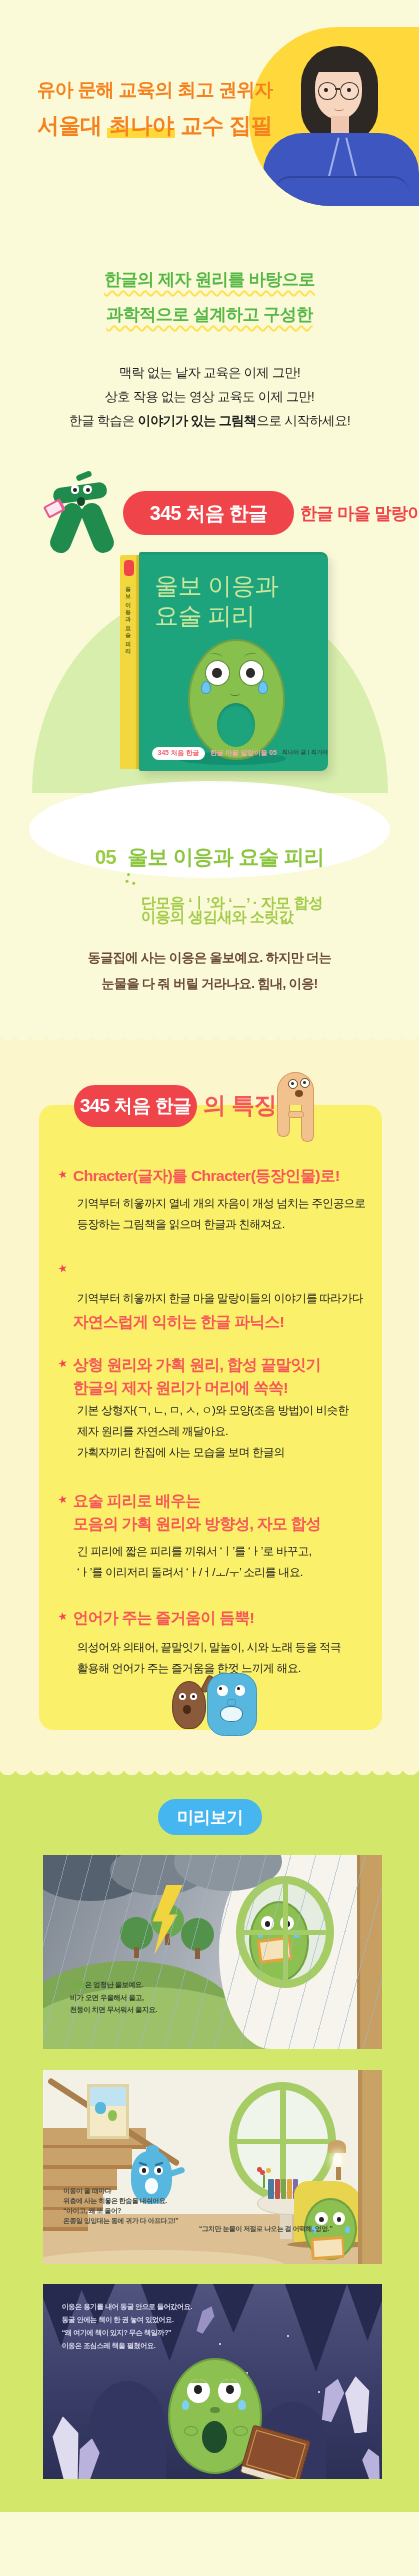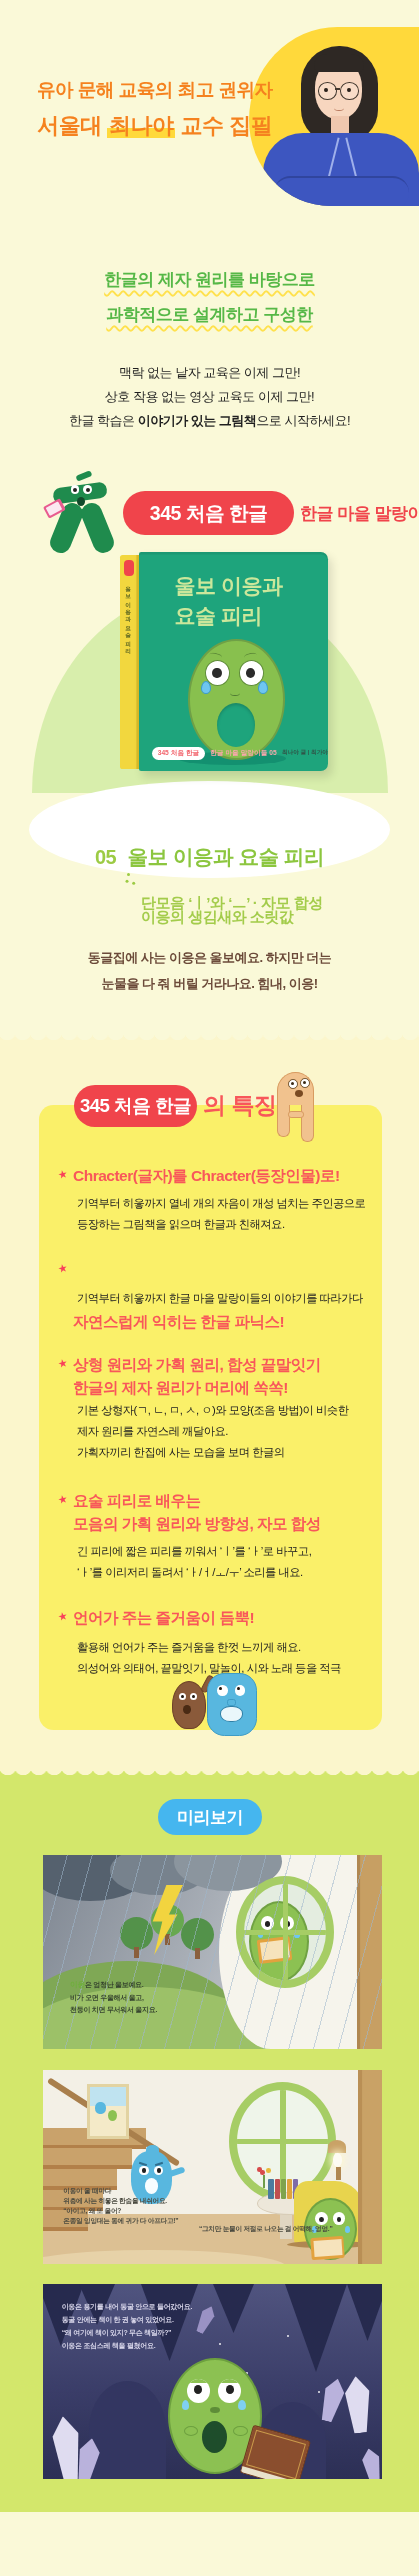--- a/index.html
+++ b/index.html
@@ -57,21 +57,21 @@
 
   
   .dome{position:absolute;left:32px;top:587px;width:356px;height:206px;background:#D8EEAC;border-radius:50% 50% 0 0 / 100% 100% 0 0;}
   .floor{position:absolute;left:29px;top:781px;width:361px;height:97px;background:#FFFFFF;border-radius:50%;}
   .book{position:absolute;left:120px;top:552px;width:207px;height:219px;}
   .spine{position:absolute;left:0;top:2.6px;width:18.6px;height:214px;background:#F2D73E;border-radius:2.6px 0 0 2.6px;box-shadow:inset -2.6px 0 0 #D9BC29;}
   .spine-badge{position:absolute;left:3.6px;top:5.2px;width:10.3px;height:16.5px;background:#F0444B;border-radius:4.1px;}
   .spine-text{position:absolute;left:4.6px;top:27px;writing-mode:vertical-rl;font-size:5.7px;font-weight:700;color:#55601F;letter-spacing:1px;}
   .cover{position:absolute;left:18.6px;top:0;width:189px;height:219px;background:#1EA47C;border-radius:2.1px 7.2px 7.2px 2.1px;overflow:hidden;
          box-shadow:inset 0 2.6px 0 rgba(0,0,0,.07), 3.1px 5.2px 9.3px rgba(0,0,0,.12);}
-  .cover-title{position:absolute;left:36px;top:18.6px;font-size:21px;font-weight:700;color:#CBE79B;line-height:30px;letter-spacing:-0.5px;}
+  .cover-title{position:absolute;left:16px;top:18.6px;font-size:24px;font-weight:400;color:#CBE79B;line-height:30px;letter-spacing:-0.5px;}
   .char-shadow{position:absolute;left:39px;top:200px;width:108px;height:13.4px;background:#139070;border-radius:50%;}
   .cover-char{position:absolute;left:49px;top:87px;width:93px;height:117px;background:#88C04E;border:2.6px solid #6FA046;border-radius:50%;}
   .cc-hole{position:absolute;left:27px;top:62px;width:38px;height:44px;background:#1EA47C;border-radius:50%;box-shadow:inset 0 2.1px 3.1px rgba(0,0,0,.18);}
   .cc-eye{position:absolute;width:23px;height:24px;background:#fff;border-radius:50%;border:1px solid #5E8C38;}
   .cc-eye::after{content:"";position:absolute;width:9.3px;height:9.8px;background:#2B2B2B;border-radius:50%;left:6.2px;top:7.2px;}
   .cc-e1{left:15.5px;top:18.6px}.cc-e2{left:49px;top:18.6px}
   .cc-brow{position:absolute;width:13.4px;height:5.2px;border-top:1.5px solid #5E8C38;border-radius:50%;}
   .cc-b1{left:19.6px;top:12.4px;transform:rotate(12deg)}.cc-b2{left:54px;top:12.4px;transform:rotate(-12deg)}
   .cc-tear{position:absolute;width:8.2px;height:11.3px;background:#6EC6F0;border-radius:50% 50% 50% 50%/60% 60% 40% 40%;border:1px solid #3E9CD0;}
   .cc-t1{left:11.3px;top:40px}.cc-t2{left:68px;top:40px}
@@ -406,22 +406,22 @@
   <div class="feat-body fb4">
     <div>긴 피리에 짧은 피리를 끼워서 ‘ㅣ’를 ‘ㅏ’로 바꾸고,</div>
     <div>‘ㅏ’를 이리저리 돌려서 ‘ㅏ/ㅓ/ㅗ/ㅜ’ 소리를 내요.</div>
   </div>
 
   <div class="feat-star fs5">★</div>
   <div class="feat-head fh5">
     <div>언어가 주는 즐거움이 듬뿍!</div>
   </div>
   <div class="feat-body fb5">
+    <div>의성어와 의태어, 끝말잇기, 말놀이, 시와 노래 등을 적극</div>
     <div>활용해 언어가 주는 즐거움을 한껏 느끼게 해요.</div>
-    <div>의성어와 의태어, 끝말잇기, 말놀이, 시와 노래 등을 적극</div>
   </div>
 
   <div class="pm-brown">
     <div class="arm"></div>
     <div class="pm-eye pmb-e1"></div>
     <div class="pm-eye pmb-e2"></div>
     <div class="mouth"></div>
   </div>
   <div class="pm-blue">
     <div class="pm-eye pmu-e1"></div>

